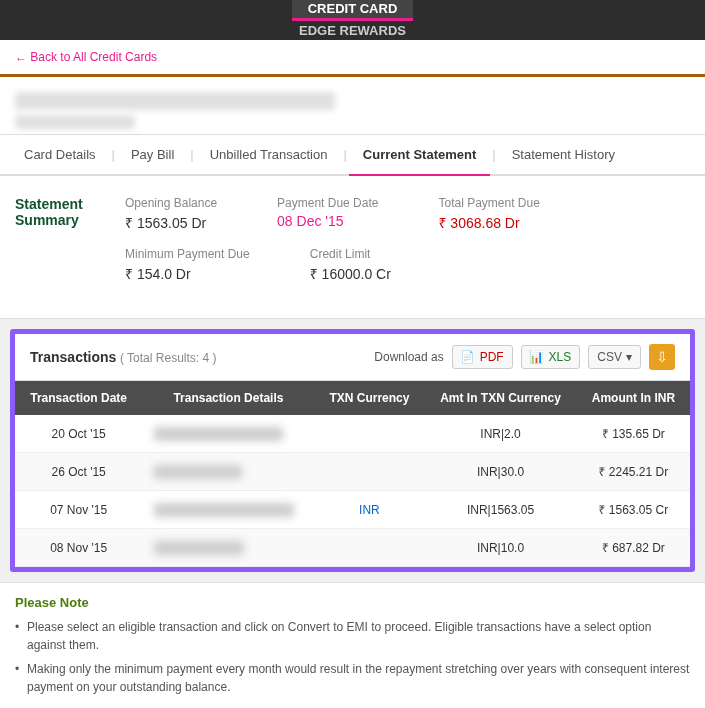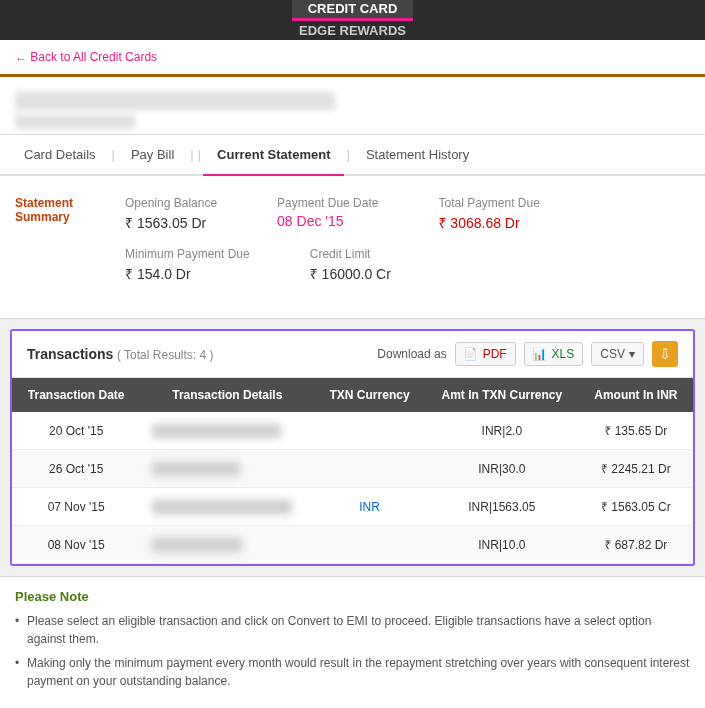--- a/index.html
+++ b/index.html
@@ -91,22 +91,22 @@
     }
 
     
     .statement-summary {
       background: #fff;
       padding: 20px 15px;
       border-bottom: 1px solid #ddd;
     }
     .summary-title {
       font-weight: bold;
-      font-size: 12px;
-      color: #c2410c;
+      font-size: 14px;
+      color: #14532d;
       float: left;
       width: 110px;
     }
     .summary-content {
       margin-left: 110px;
     }
     .summary-row {
       display: flex;
       gap: 60px;
       margin-bottom: 15px;
@@ -125,21 +125,21 @@
       color: #cc0000;
     }
     .summary-item .value.due {
       color: #e91e8c;
     }
 
     
     .transactions-section {
       background: #fff;
       margin: 10px;
-      border: 2px solid #8b5cf6;
+      border: 5px solid #8b5cf6;
       border-radius: 3px;
     }
     .transactions-header {
       display: flex;
       align-items: center;
       justify-content: space-between;
       padding: 10px 15px;
       border-bottom: 1px solid #ddd;
     }
     .transactions-title {
@@ -271,20 +271,21 @@
 <div class="card-info-area">
   <div class="card-number-blur"></div>
   <div class="card-number-blur2"></div>
 </div>
 
 <div class="tabs">
   <div class="tab">Card Details</div>
   <span class="tab-separator">|</span>
   <div class="tab">Pay Bill</div>
   <span class="tab-separator">|</span>
+  <div class="tab">Unbilled Transaction</div>
   <span class="tab-separator">|</span>
   <div class="tab active">Current Statement</div>
   <span class="tab-separator">|</span>
   <div class="tab">Statement History</div>
 </div>
 
 <div class="statement-summary clearfix">
   <div class="summary-title">Statement Summary</div>
   <div class="summary-content">
     <div class="summary-row">

